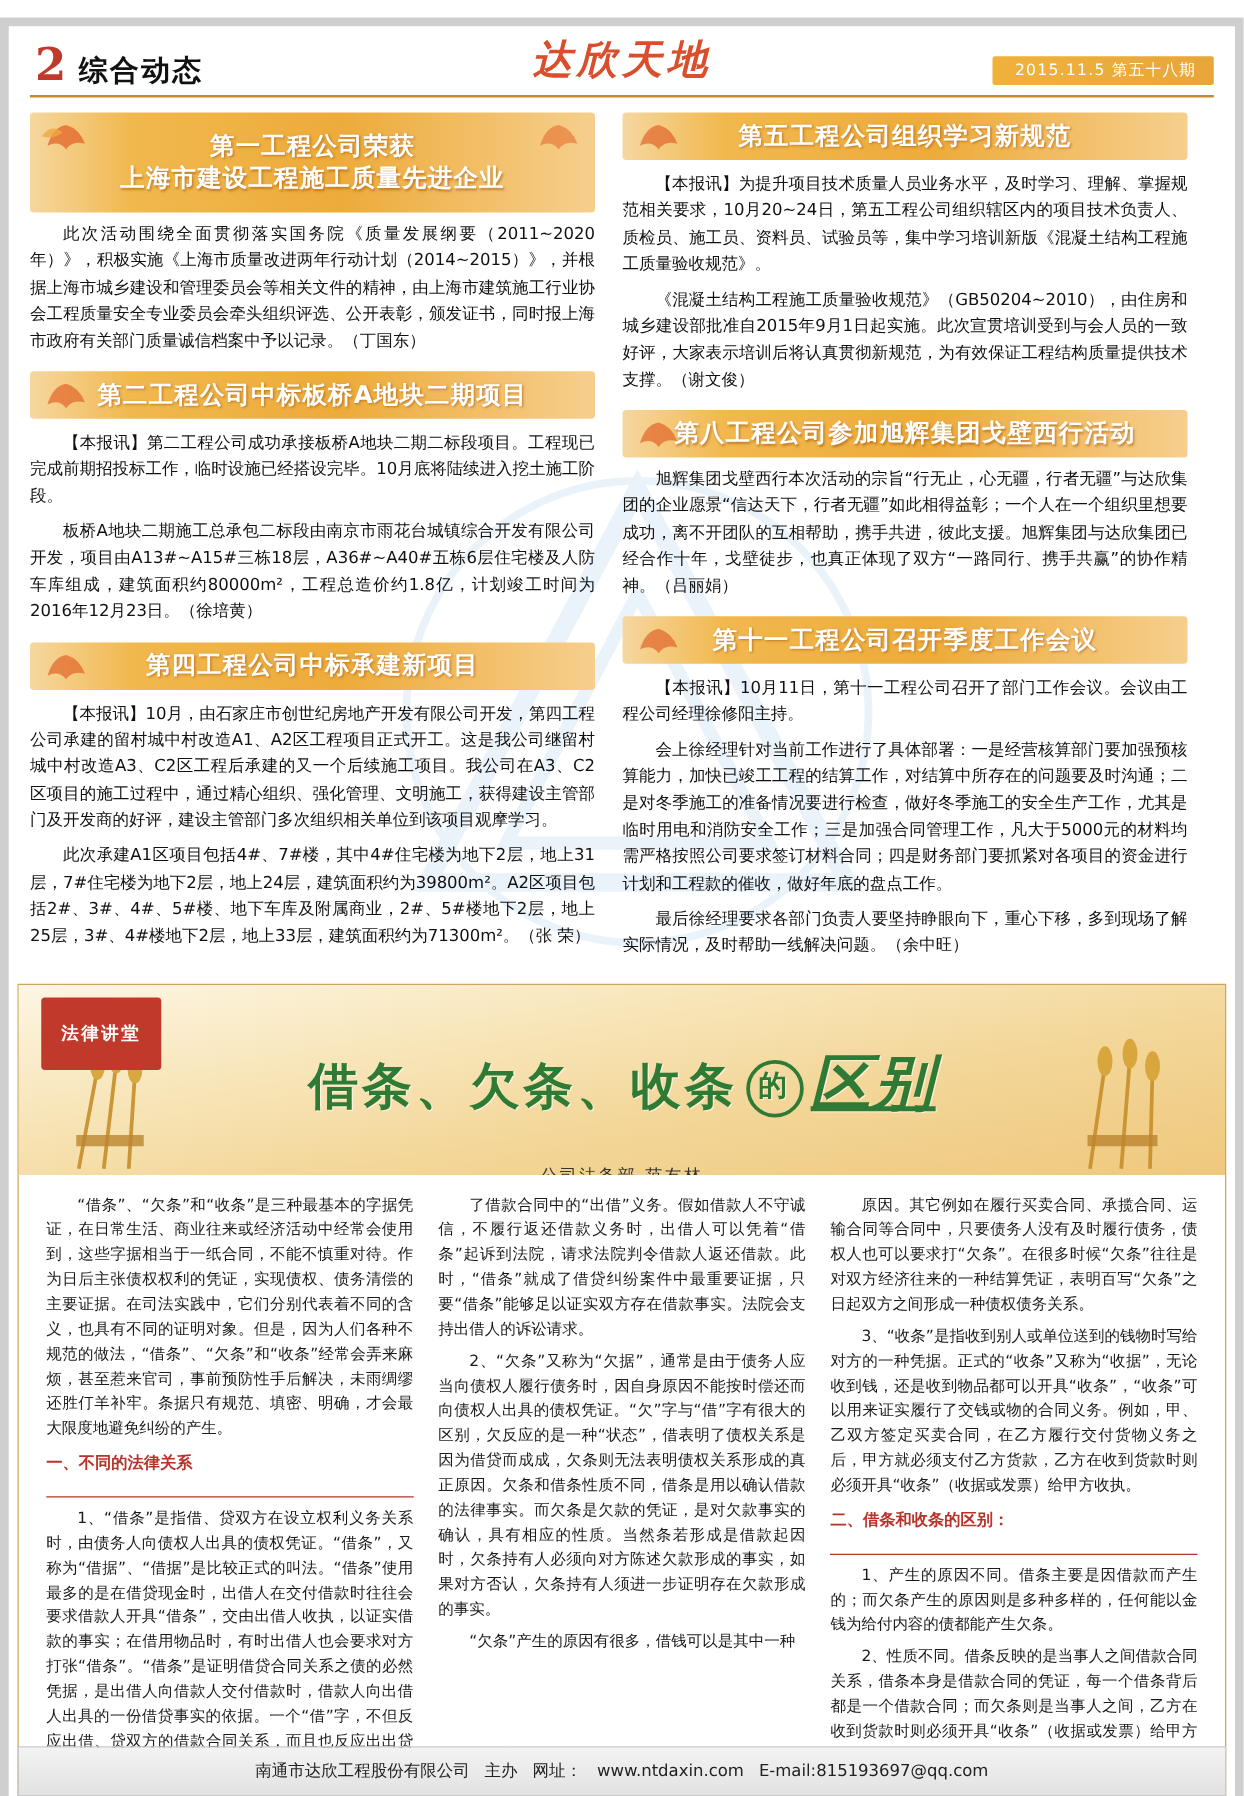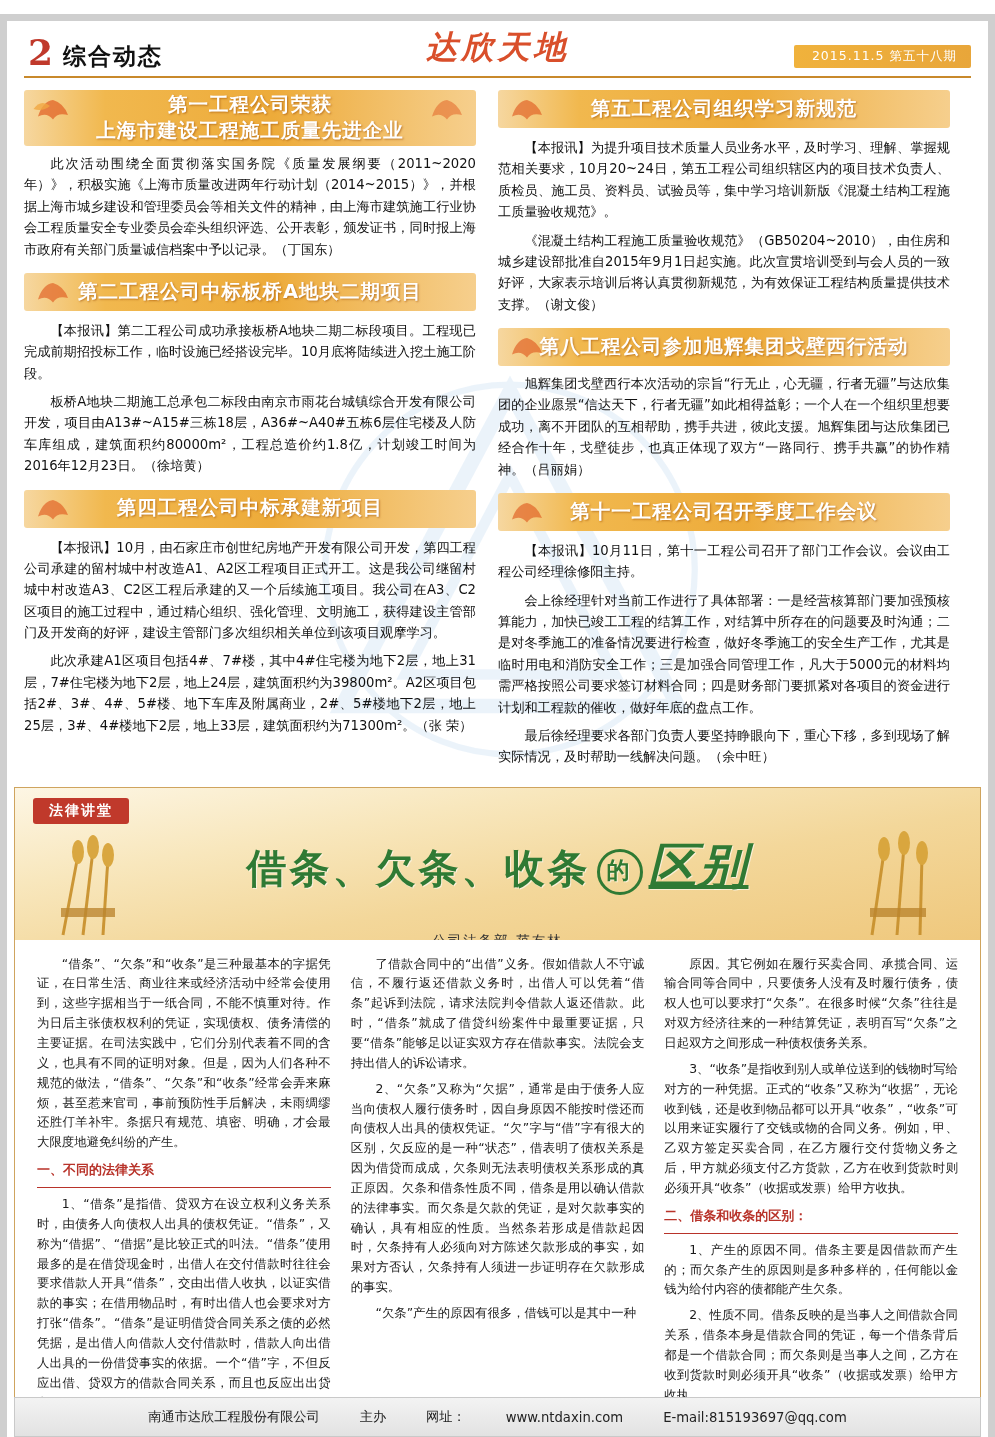--- a/index.html
+++ b/index.html
@@ -60,21 +60,21 @@
   .col{width:452px;}
   .block{margin-bottom:13px;}
   .hdr{
     position:relative;
     height:38px;
     background:linear-gradient(90deg,#f6d7a0 0%,#f1b84e 18%,#edab3a 55%,#f6cf8d 100%);
     border-radius:3px;
     display:flex;align-items:center;justify-content:center;
     overflow:hidden;
   }
-  .hdr.two{height:56px;flex-direction:column;justify-content:center;}
+  .hdr.two{height:80px;flex-direction:column;justify-content:center;}
   .hdr-txt{
     font-size:19.5px;font-weight:bold;color:#fff;
     letter-spacing:1px;
     text-shadow:1px 1px 2px rgba(150,70,0,.55);
     font-family:"DejaVu Sans","Liberation Sans",sans-serif;
     line-height:1.35;
     position:relative;z-index:2;
     text-align:center;
   }
   .leaf{
@@ -108,21 +108,21 @@
   .banner{
     position:relative;
     height:152px;
     background:linear-gradient(170deg,#fdf6e4 0%,#f8e7bd 30%,#f3d79a 60%,#efc87d 100%);
     overflow:hidden;
   }
   .banner-tab{
     position:absolute;left:18px;top:10px;
     background:#c0392b;color:#fff;
     font-size:14px;font-weight:bold;
-    padding:4px 16px;border-radius:3px;
+    padding:20px 16px;border-radius:3px;
     letter-spacing:2px;
     z-index:5;
   }
   .banner-title{
     position:absolute;left:50%;top:46px;transform:translateX(-50%);
     font-size:40px;font-weight:bold;
     color:#2f7a34;
     font-family:"DejaVu Serif","Liberation Serif",serif;
     letter-spacing:3px;white-space:nowrap;
     text-shadow:1px 1px 0 rgba(255,255,255,.6);
@@ -153,31 +153,31 @@
   }
   .c3{width:295px;}
   p.fbody{
     font-size:12.4px;line-height:1.6;
     text-align:justify;text-indent:2em;
     margin:0 0 6px 0;
   }
   .sub-h{
     font-size:13px;font-weight:bold;color:#b8332a;
     border-bottom:1.5px solid #b8332a;
-    padding-bottom:8px;margin:9px 0 6px 0;
+    padding-bottom:18px;margin:9px 0 6px 0;
     display:block;
   }
   
   .footer{
     position:absolute;left:14px;right:14px;bottom:14px;
     height:38px;
     background:linear-gradient(180deg,#f3f3f3,#e2e2e2);
     border:1px solid #c9c9c9;
     display:flex;align-items:center;justify-content:center;
-    gap:40px;
+    gap:12px;
     font-size:13.2px;color:#222;
   }
   .edge{
     position:absolute;left:0;top:0;width:995px;height:1437px;
     border:7px solid #cfcfcf;box-sizing:border-box;pointer-events:none;
   }
 </style>
 </head>
 <body>
 

